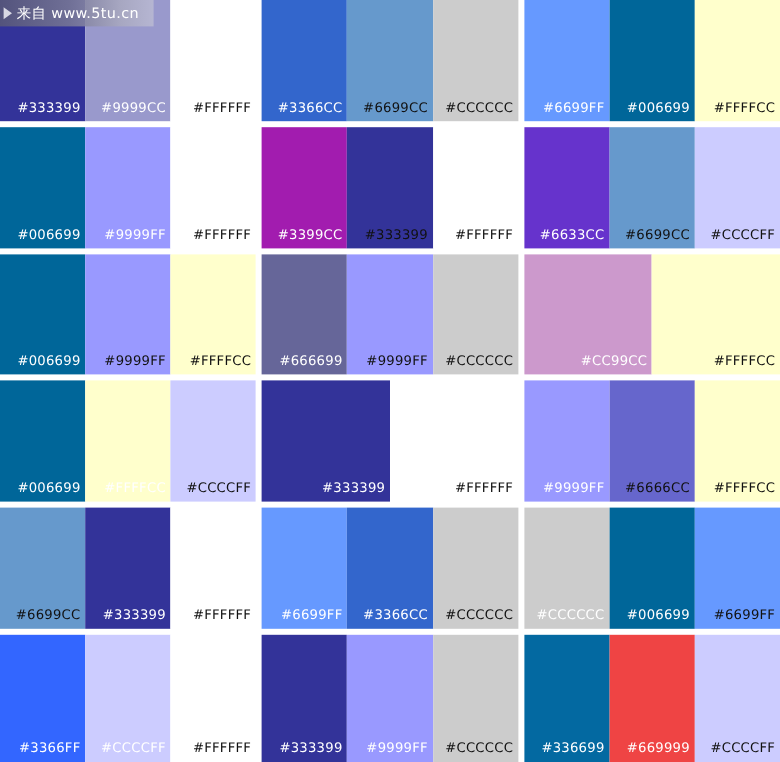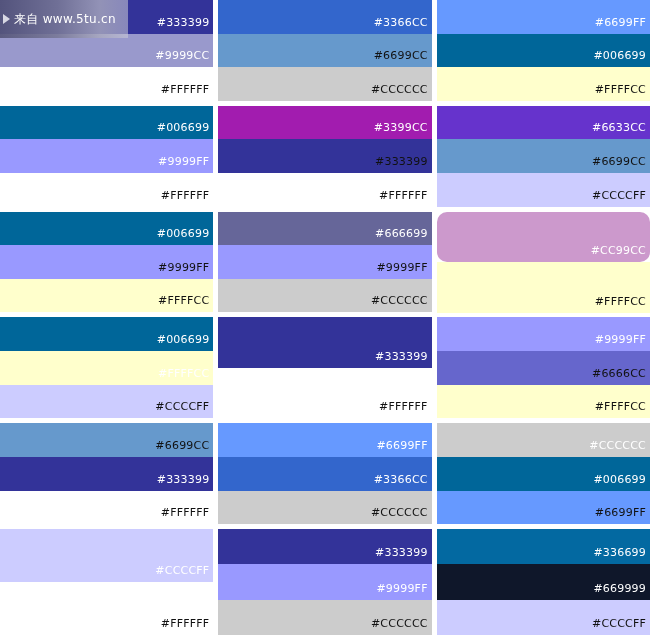--- a/index.html
+++ b/index.html
@@ -27,21 +27,21 @@
 
   .palette-row {
     display: flex;
     flex-direction: row;
     flex: 1 1 0;
     min-height: 0;
   }
 
   .palette-group {
     display: flex;
-    flex-direction: column;
+    flex-direction: row;
     flex: 1 1 0;
     min-width: 0;
     margin-right: 5px;
     margin-bottom: 5px;
   }
   .palette-row > .palette-group:last-child {
     margin-right: 0;
   }
   .palette-row:last-child > .palette-group {
     margin-bottom: 0;
@@ -67,21 +67,21 @@
   }
 
   .label-light { color: #ffffff; }
   .label-dark  { color: #111111; }
 
   #watermark {
     position: absolute;
     left: 0;
     top: 0;
     width: 128px;
-    height: 38px;
+    height: 22px;
     display: flex;
     align-items: center;
     background: linear-gradient(to right,
                 rgba(86,86,122,0.92) 0%,
                 rgba(120,120,150,0.88) 45%,
                 rgba(170,170,190,0.80) 78%,
                 rgba(205,205,215,0.55) 100%);
     z-index: 5;
     pointer-events: none;
   }
@@ -195,21 +195,21 @@
           <span class="swatch-label label-light">#666699</span>
         </div>
         <div class="swatch" style="background-color: rgb(153, 153, 255);">
           <span class="swatch-label label-dark">#9999FF</span>
         </div>
         <div class="swatch" style="background-color: rgb(204, 204, 204);">
           <span class="swatch-label label-dark">#CCCCCC</span>
         </div>
       </div>
       <div class="palette-group">
-        <div class="swatch" style="background-color: rgb(204, 153, 204); border-radius: 10px;">
+        <div class="swatch" style="background-color: rgb(204, 153, 204);">
           <span class="swatch-label label-light">#CC99CC</span>
         </div>
         <div class="swatch" style="background-color: rgb(255, 255, 204);">
           <span class="swatch-label label-dark">#FFFFCC</span>
         </div>
       </div>
     </div>
     <div class="palette-row">
       <div class="palette-group">
         <div class="swatch" style="background-color: rgb(0, 102, 153);">
@@ -272,20 +272,23 @@
         <div class="swatch" style="background-color: rgb(0, 102, 153);">
           <span class="swatch-label label-light">#006699</span>
         </div>
         <div class="swatch" style="background-color: rgb(102, 153, 255);">
           <span class="swatch-label label-dark">#6699FF</span>
         </div>
       </div>
     </div>
     <div class="palette-row">
       <div class="palette-group">
+        <div class="swatch" style="background-color: rgb(51, 102, 255);">
+          <span class="swatch-label label-light">#3366FF</span>
+        </div>
         <div class="swatch" style="background-color: rgb(204, 204, 255);">
           <span class="swatch-label label-light">#CCCCFF</span>
         </div>
         <div class="swatch" style="background-color: rgb(255, 255, 255);">
           <span class="swatch-label label-dark">#FFFFFF</span>
         </div>
       </div>
       <div class="palette-group">
         <div class="swatch" style="background-color: rgb(51, 51, 153);">
           <span class="swatch-label label-light">#333399</span>
@@ -294,21 +297,21 @@
           <span class="swatch-label label-light">#9999FF</span>
         </div>
         <div class="swatch" style="background-color: rgb(204, 204, 204);">
           <span class="swatch-label label-dark">#CCCCCC</span>
         </div>
       </div>
       <div class="palette-group">
         <div class="swatch" style="background-color: #0369a1;">
           <span class="swatch-label label-light">#336699</span>
         </div>
-        <div class="swatch" style="background-color: #0f172a;">
+        <div class="swatch" style="background-color: #ef4444;">
           <span class="swatch-label label-light">#669999</span>
         </div>
         <div class="swatch" style="background-color: rgb(204, 204, 255);">
           <span class="swatch-label label-dark">#CCCCFF</span>
         </div>
       </div>
     </div>
   </div>
 
 <div id="watermark">

